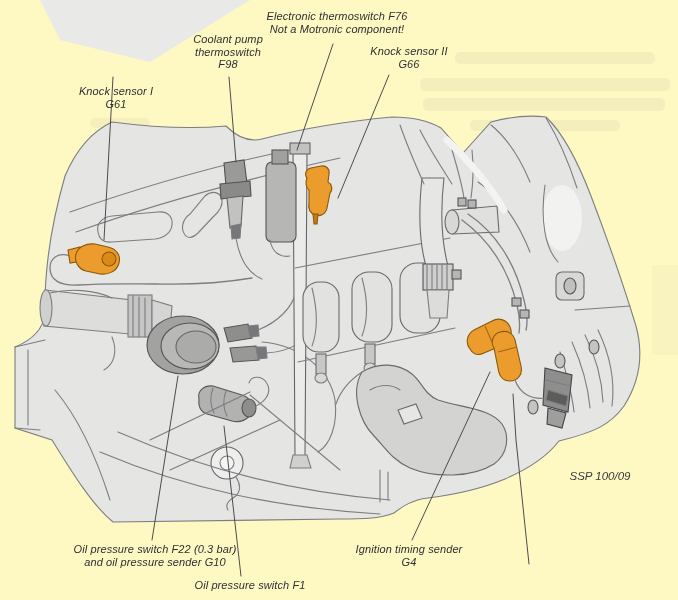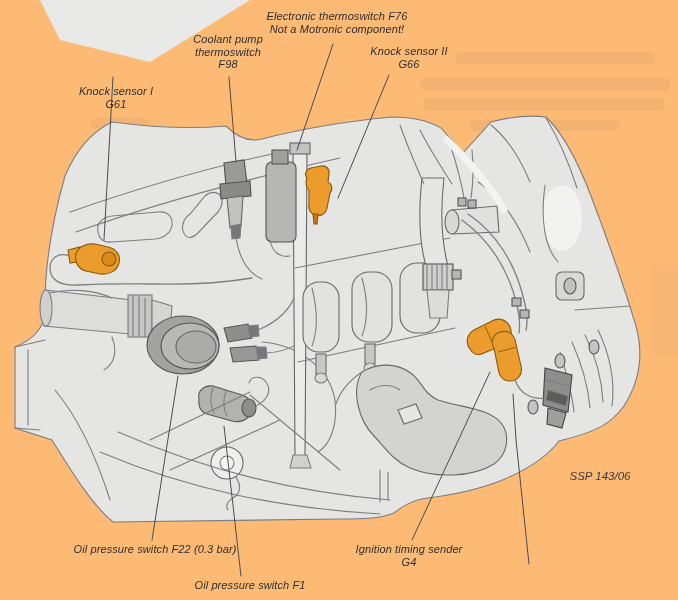--- a/index.html
+++ b/index.html
@@ -1,19 +1,19 @@
 <!DOCTYPE html>
 <html><head>
 <meta charset="utf-8">
 <style>
   html,body{margin:0;padding:0;background:#ffffff;}
   .stage{
     position:relative;
     width:678px;height:600px;
-    background:#fdba74;
+    background:#fef9c3;
     overflow:hidden;
     font-family:"Liberation Sans", sans-serif;
   }
   .art{position:absolute;left:0;top:0;}
   .lbl{
     position:absolute;
     transform:translateX(-50%);
     text-align:center;
     font-style:italic;
     font-size:11px;
@@ -233,27 +233,28 @@
     <span>F98</span>
   </div>
 
   <div class="lbl" style="left:393px;top:45px;margin-left:16px;">
     <span>Knock sensor II</span>
     <span>G66</span>
   </div>
 
   <div class="lbl" style="left:155px;top:543px;">
     <span>Oil pressure switch F22 (0.3 bar)</span>
+    <span>and oil pressure sender G10</span>
   </div>
 
   <div class="lbl" style="left:250px;top:579px;font-style:italic;">
     <span>Oil pressure switch F1</span>
   </div>
 
   <div class="lbl" style="left:409px;top:543px;">
     <span>Ignition timing sender</span>
     <span>G4</span>
   </div>
 
 
-  <div class="ref" style="left:600px;top:470px;">SSP 143/06</div>
+  <div class="ref" style="left:600px;top:470px;">SSP 100/09</div>
 
 </div>
 
 </body></html>

